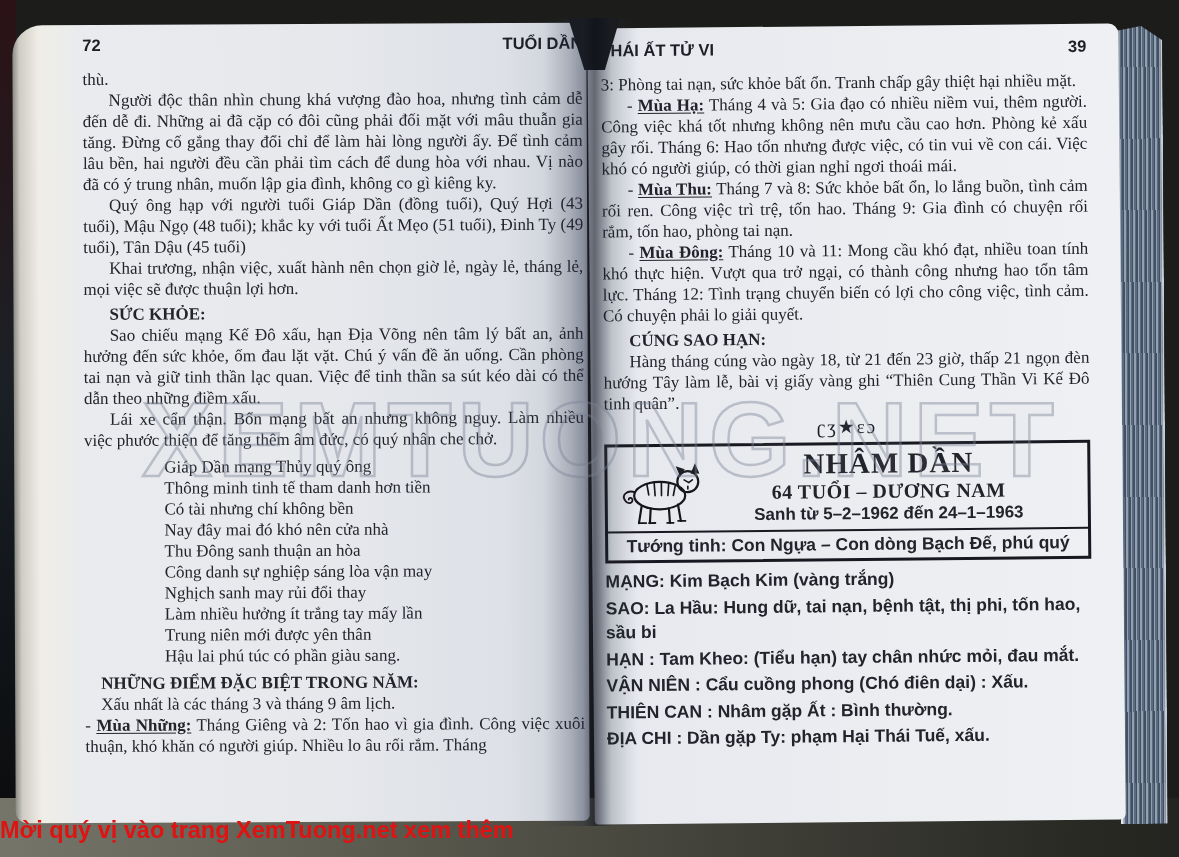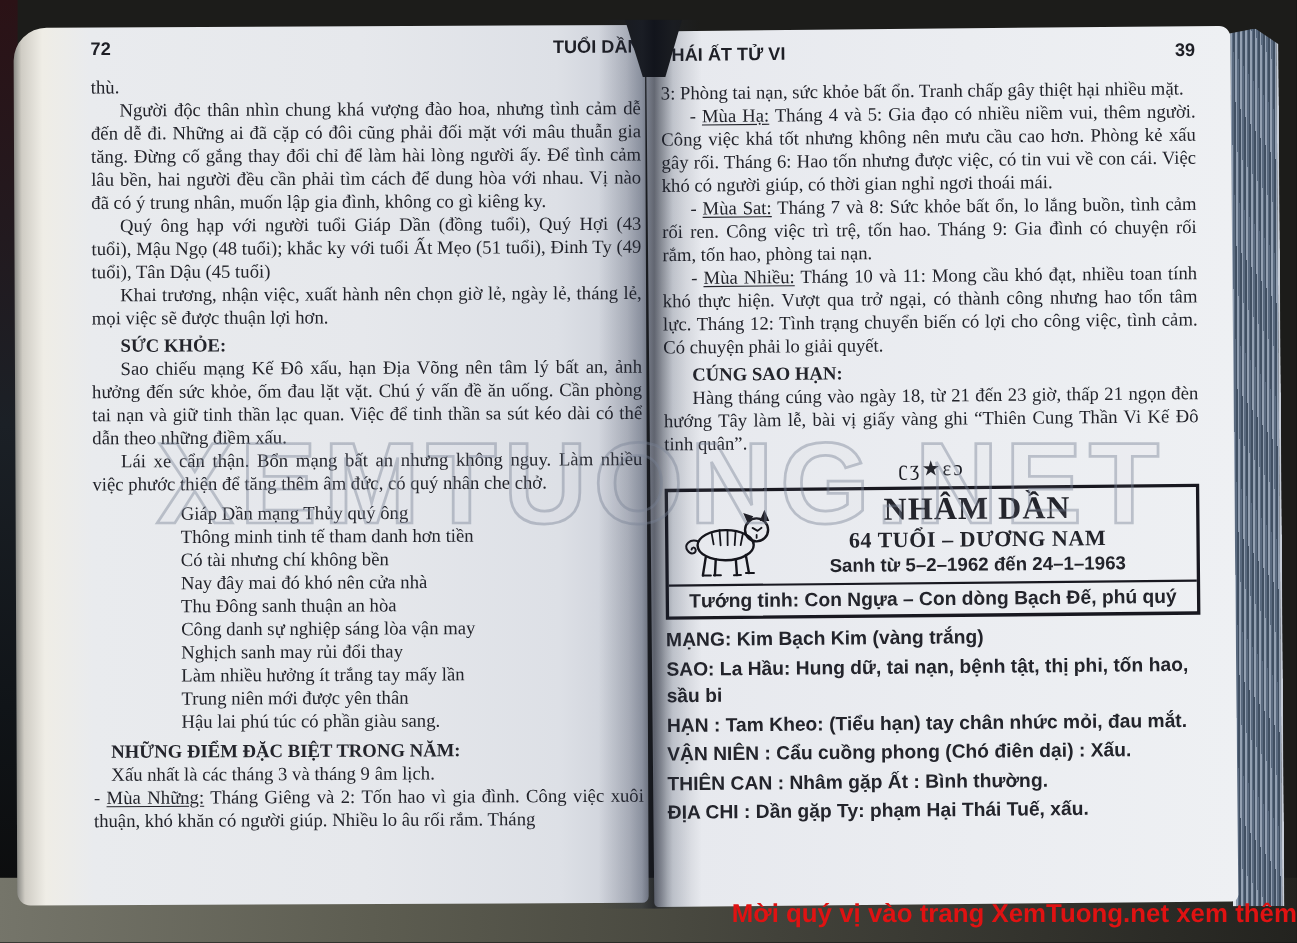--- a/index.html
+++ b/index.html
@@ -22,40 +22,40 @@
     transform:rotate(-0.25deg);}
   .page-right{left:591px;top:26px;width:531px;height:796px;border-radius:4px 10px 6px 4px;
     background:linear-gradient(to right,#b9bec9 0,#d9dde4 12px,#e7e9ee 34px,#ebedf1 55%,#eef0f3 100%);
     transform:rotate(-0.55deg);}
   .lp-content{position:absolute;left:70px;top:10px;width:500px;color:#23242b;font-size:17px;line-height:21px;text-align:justify;}
   .rp-content{position:absolute;left:13px;top:12px;width:486px;color:#23242b;font-size:17px;line-height:21px;text-align:justify;}
   .page-head{display:flex;justify-content:space-between;align-items:baseline;font-family:"Liberation Sans",sans-serif;font-weight:700;font-size:16.5px;margin-bottom:13px;color:#1e1f26;}
   .p{margin:0;text-indent:26px;}
   .cont{margin:0;text-indent:0;}
   .h{margin:4px 0 0 0;text-indent:26px;font-weight:700;}
-  .season .u{text-decoration:underline;text-underline-offset:2px;}
+  .season .u{text-decoration:underline;text-underline-offset:2px;font-weight:bold;}
   .poem{margin:6px 0 6px 80px;text-align:left;}
   .poem div{white-space:nowrap;}
   .ornament{text-align:center;font-size:19px;letter-spacing:2px;margin:4px 0 5px 0;color:#1c1d24;}
   
   .zbox{border:3px solid #181820;margin-top:4px;position:relative;}
   .tiger{position:absolute;left:6px;top:5px;}
   .ztitles{padding:3px 18px 0 100px;text-align:center;}
   .ztitle{font-weight:700;font-size:29px;line-height:31px;letter-spacing:1px;}
   .zsub{font-weight:700;font-size:20px;line-height:24px;letter-spacing:.5px;}
   .zbirth{font-family:"Liberation Sans",sans-serif;font-weight:700;font-size:17px;line-height:22px;}
   .zline{border-top:2.5px solid #181820;margin-top:4px;}
   .ztuong{font-family:"Liberation Sans",sans-serif;font-weight:700;font-size:17.5px;line-height:27px;text-align:center;}
   .attrs{margin-top:6px;}
   .attr{font-family:"Liberation Sans",sans-serif;font-weight:700;font-size:17.5px;line-height:24.5px;text-align:left;margin-top:2px;}
   
   .watermark{position:absolute;left:142px;top:380px;z-index:5;pointer-events:none;white-space:nowrap;
     font-family:"Liberation Sans",sans-serif;font-weight:700;font-size:105px;letter-spacing:6px;
     color:rgba(200,206,218,0.06);-webkit-text-stroke:2.5px rgba(120,128,148,0.42);}
-  .footer-promo{position:absolute;left:0;top:817px;width:1179px;z-index:8;text-align:right;
+  .footer-promo{position:absolute;left:0;top:817px;width:1179px;z-index:8;text-align:left;
     font-family:"Liberation Sans",sans-serif;font-weight:600;font-size:23.5px;color:#e01212;}
 </style>
 </head>
 <body>
 
 <div class="scene">
   <div class="bg-left"></div>
   <div class="bg-bottom"></div>
   <div class="page-stack"></div>
   <div class="top-wedge"></div>
@@ -92,22 +92,22 @@
   </div>
 
   <div class="page page-right">
     <div class="rp-content">
       <div class="page-head">
         <span>THÁI ẤT TỬ VI</span>
         <span>39</span>
       </div>
       <p class="cont">3: Phòng tai nạn, sức khỏe bất ổn. Tranh chấp gây thiệt hại nhiều mặt.</p>
       <p class="cont season"><span style="text-indent:26px;display:inline-block;width:26px;"></span><span>- </span><span class="u">Mùa Hạ:</span><span> Tháng 4 và 5: Gia đạo có nhiều niềm vui, thêm người. Công việc khá tốt nhưng không nên mưu cầu cao hơn. Phòng kẻ xấu gây rối. Tháng 6: Hao tốn nhưng được việc, có tin vui về con cái. Việc khó có người giúp, có thời gian nghỉ ngơi thoái mái.</span></p>
-      <p class="cont season"><span style="display:inline-block;width:26px;"></span><span>- </span><span class="u">Mùa Sat:</span><span> Tháng 7 và 8: Sức khỏe bất ổn, lo lắng buồn, tình cảm rối ren. Công việc trì trệ, tốn hao. Tháng 9: Gia đình có chuyện rối rắm, tốn hao, phòng tai nạn.</span></p>
-      <p class="cont season"><span style="display:inline-block;width:26px;"></span><span>- </span><span class="u">Mùa Nhiều:</span><span> Tháng 10 và 11: Mong cầu khó đạt, nhiều toan tính khó thực hiện. Vượt qua trở ngại, có thành công nhưng hao tổn tâm lực. Tháng 12: Tình trạng chuyển biến có lợi cho công việc, tình cảm. Có chuyện phải lo giải quyết.</span></p>
+      <p class="cont season"><span style="display:inline-block;width:26px;"></span><span>- </span><span class="u">Mùa Thu:</span><span> Tháng 7 và 8: Sức khỏe bất ổn, lo lắng buồn, tình cảm rối ren. Công việc trì trệ, tốn hao. Tháng 9: Gia đình có chuyện rối rắm, tốn hao, phòng tai nạn.</span></p>
+      <p class="cont season"><span style="display:inline-block;width:26px;"></span><span>- </span><span class="u">Mùa Đông:</span><span> Tháng 10 và 11: Mong cầu khó đạt, nhiều toan tính khó thực hiện. Vượt qua trở ngại, có thành công nhưng hao tổn tâm lực. Tháng 12: Tình trạng chuyển biến có lợi cho công việc, tình cảm. Có chuyện phải lo giải quyết.</span></p>
       <p class="h">CÚNG SAO HẠN:</p>
       <p class="p">Hàng tháng cúng vào ngày 18, từ 21 đến 23 giờ, thấp 21 ngọn đèn hướng Tây làm lễ, bài vị giấy vàng ghi “Thiên Cung Thần Vi Kế Đô tinh quân”.</p>
       <div class="ornament">ʗʒ★ɛɔ</div>
 
       <div class="zbox">
         <svg class="tiger" width="92" height="82" viewBox="0 0 100 90">
           <g fill="none" stroke="#15151c" stroke-width="2.4" stroke-linecap="round">
             <ellipse cx="50" cy="48" rx="28" ry="15"></ellipse>
             <circle cx="81" cy="33" r="11.5"></circle>
             <path d="M73 25 l-3 -7 6 2 z M86 23 l3 -7 3 7 z" fill="#15151c"></path>

